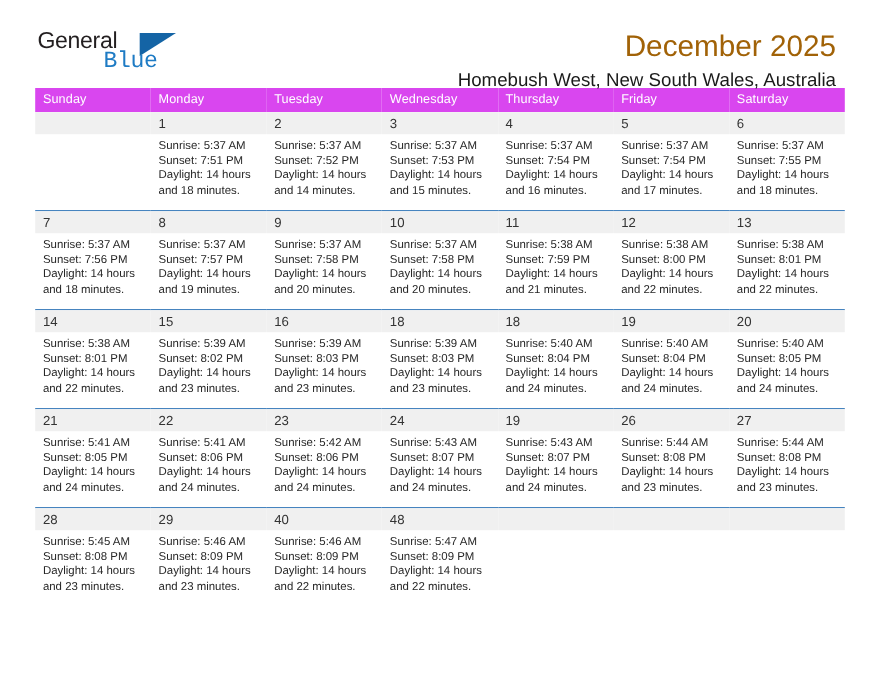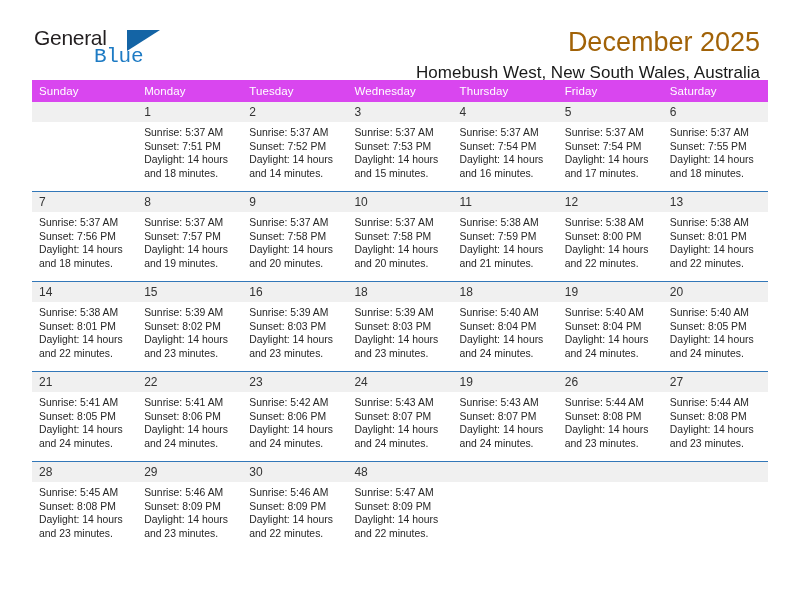--- a/index.html
+++ b/index.html
@@ -502,21 +502,21 @@
             <div class="details">
               <div>Sunrise: 5:46 AM</div>
               <div>Sunset: 8:09 PM</div>
               <div>Daylight: 14 hours</div>
               <div>and 23 minutes.</div>
             </div>
           </div>
         </td>
         <td>
           <div class="cell">
-            <div class="daynum">30</div>
+            <div class="daynum">40</div>
             <div class="details">
               <div>Sunrise: 5:46 AM</div>
               <div>Sunset: 8:09 PM</div>
               <div>Daylight: 14 hours</div>
               <div>and 22 minutes.</div>
             </div>
           </div>
         </td>
         <td>
           <div class="cell">

